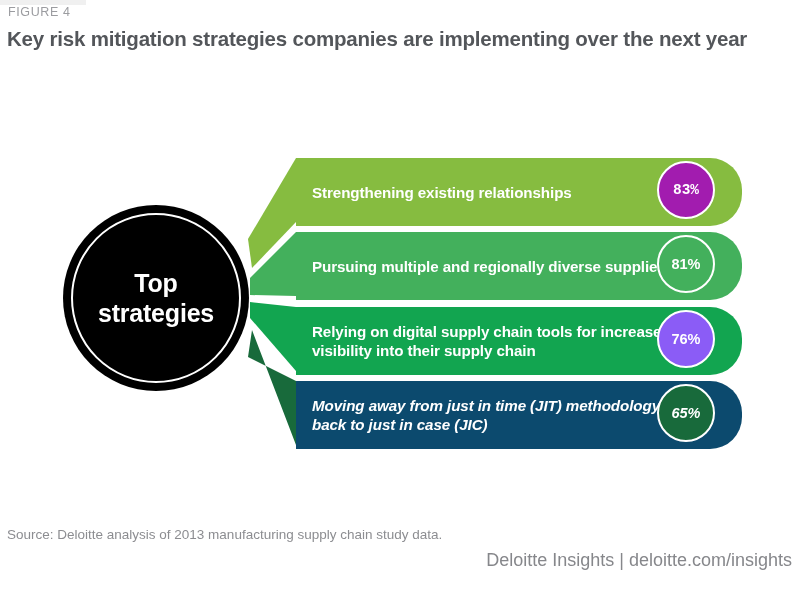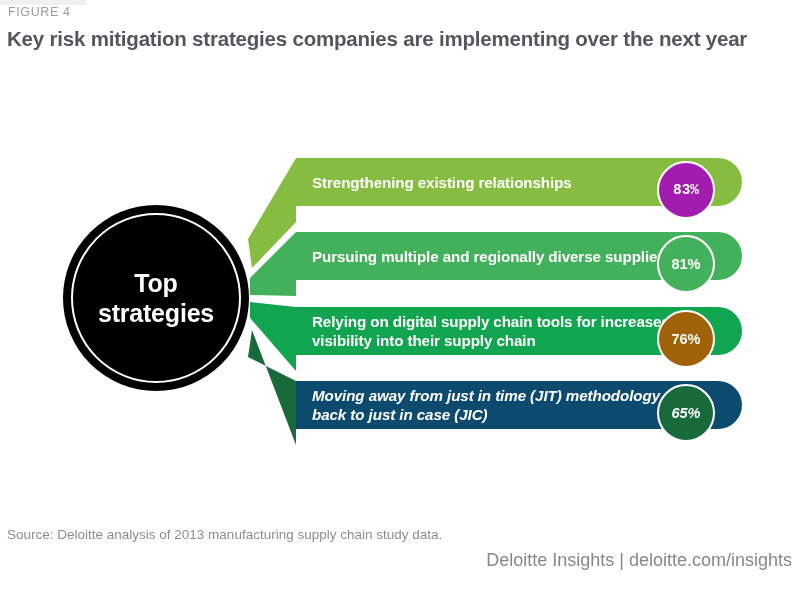--- a/index.html
+++ b/index.html
@@ -85,21 +85,21 @@
     width: 800px; height: 589px;
     z-index: 2;
     pointer-events: none;
   }
 
   
   .bar {
     position: absolute;
     left: 296px;
     width: 446px;
-    height: 48px;
+    height: 68px;
     border-radius: 0 32px 32px 0;
     z-index: 3;
   }
   .bar-text {
     position: absolute;
     left: 16px;
     top: 0;
     height: 100%;
     width: 380px;
     display: flex;
@@ -177,21 +177,21 @@
 
   <div class="bar" style="top:232px; background:#43b05c;">
     <div class="bar-text">Pursuing multiple and regionally diverse suppliers</div>
     <div class="badge" style="background:#43b05c;">
       <span>81%</span>
     </div>
   </div>
 
   <div class="bar" style="top:307px; background:#12a550;">
     <div class="bar-text">Relying on digital supply chain tools for increased visibility into their supply chain</div>
-    <div class="badge" style="background:#a16207;">
+    <div class="badge" style="background:#8b5cf6;">
       <span>76%</span>
     </div>
   </div>
 
   <div class="bar" style="top:381px; background:#0c4a6e;font-style:italic;">
     <div class="bar-text">Moving away from just in time (JIT) methodology back to just in case (JIC)</div>
     <div class="badge" style="background:#186a3b;">
       <span>65%</span>
     </div>
   </div>

